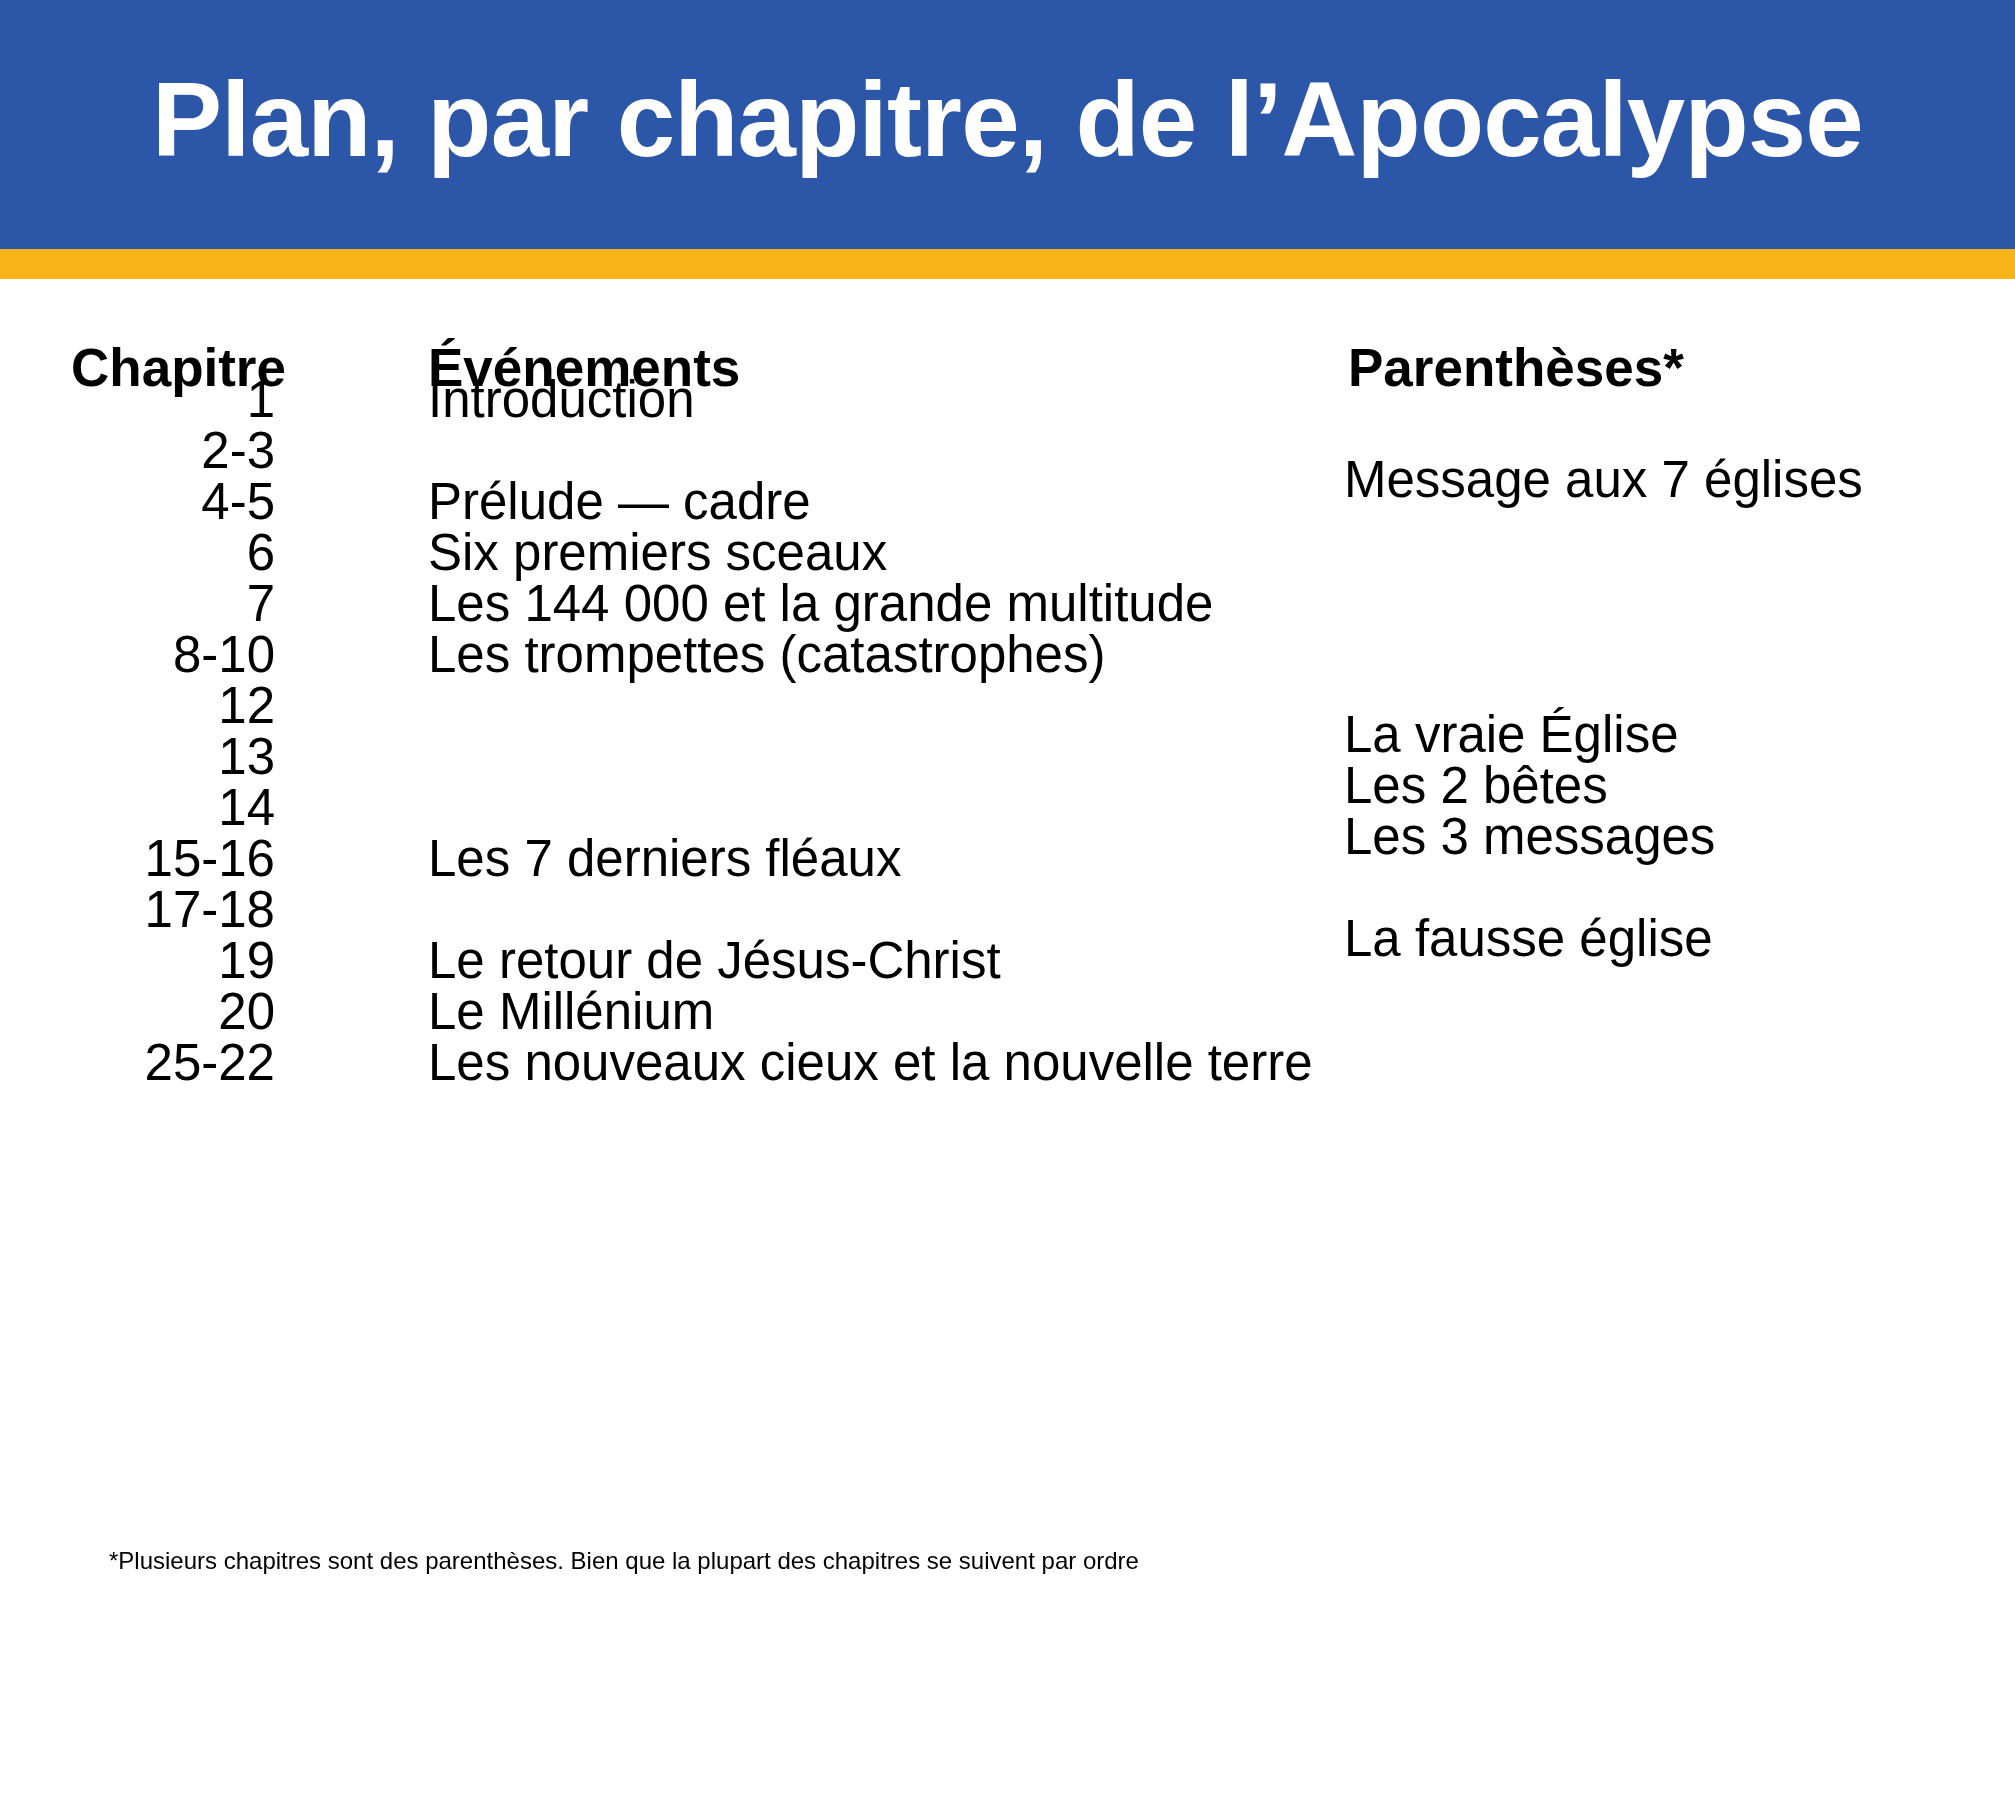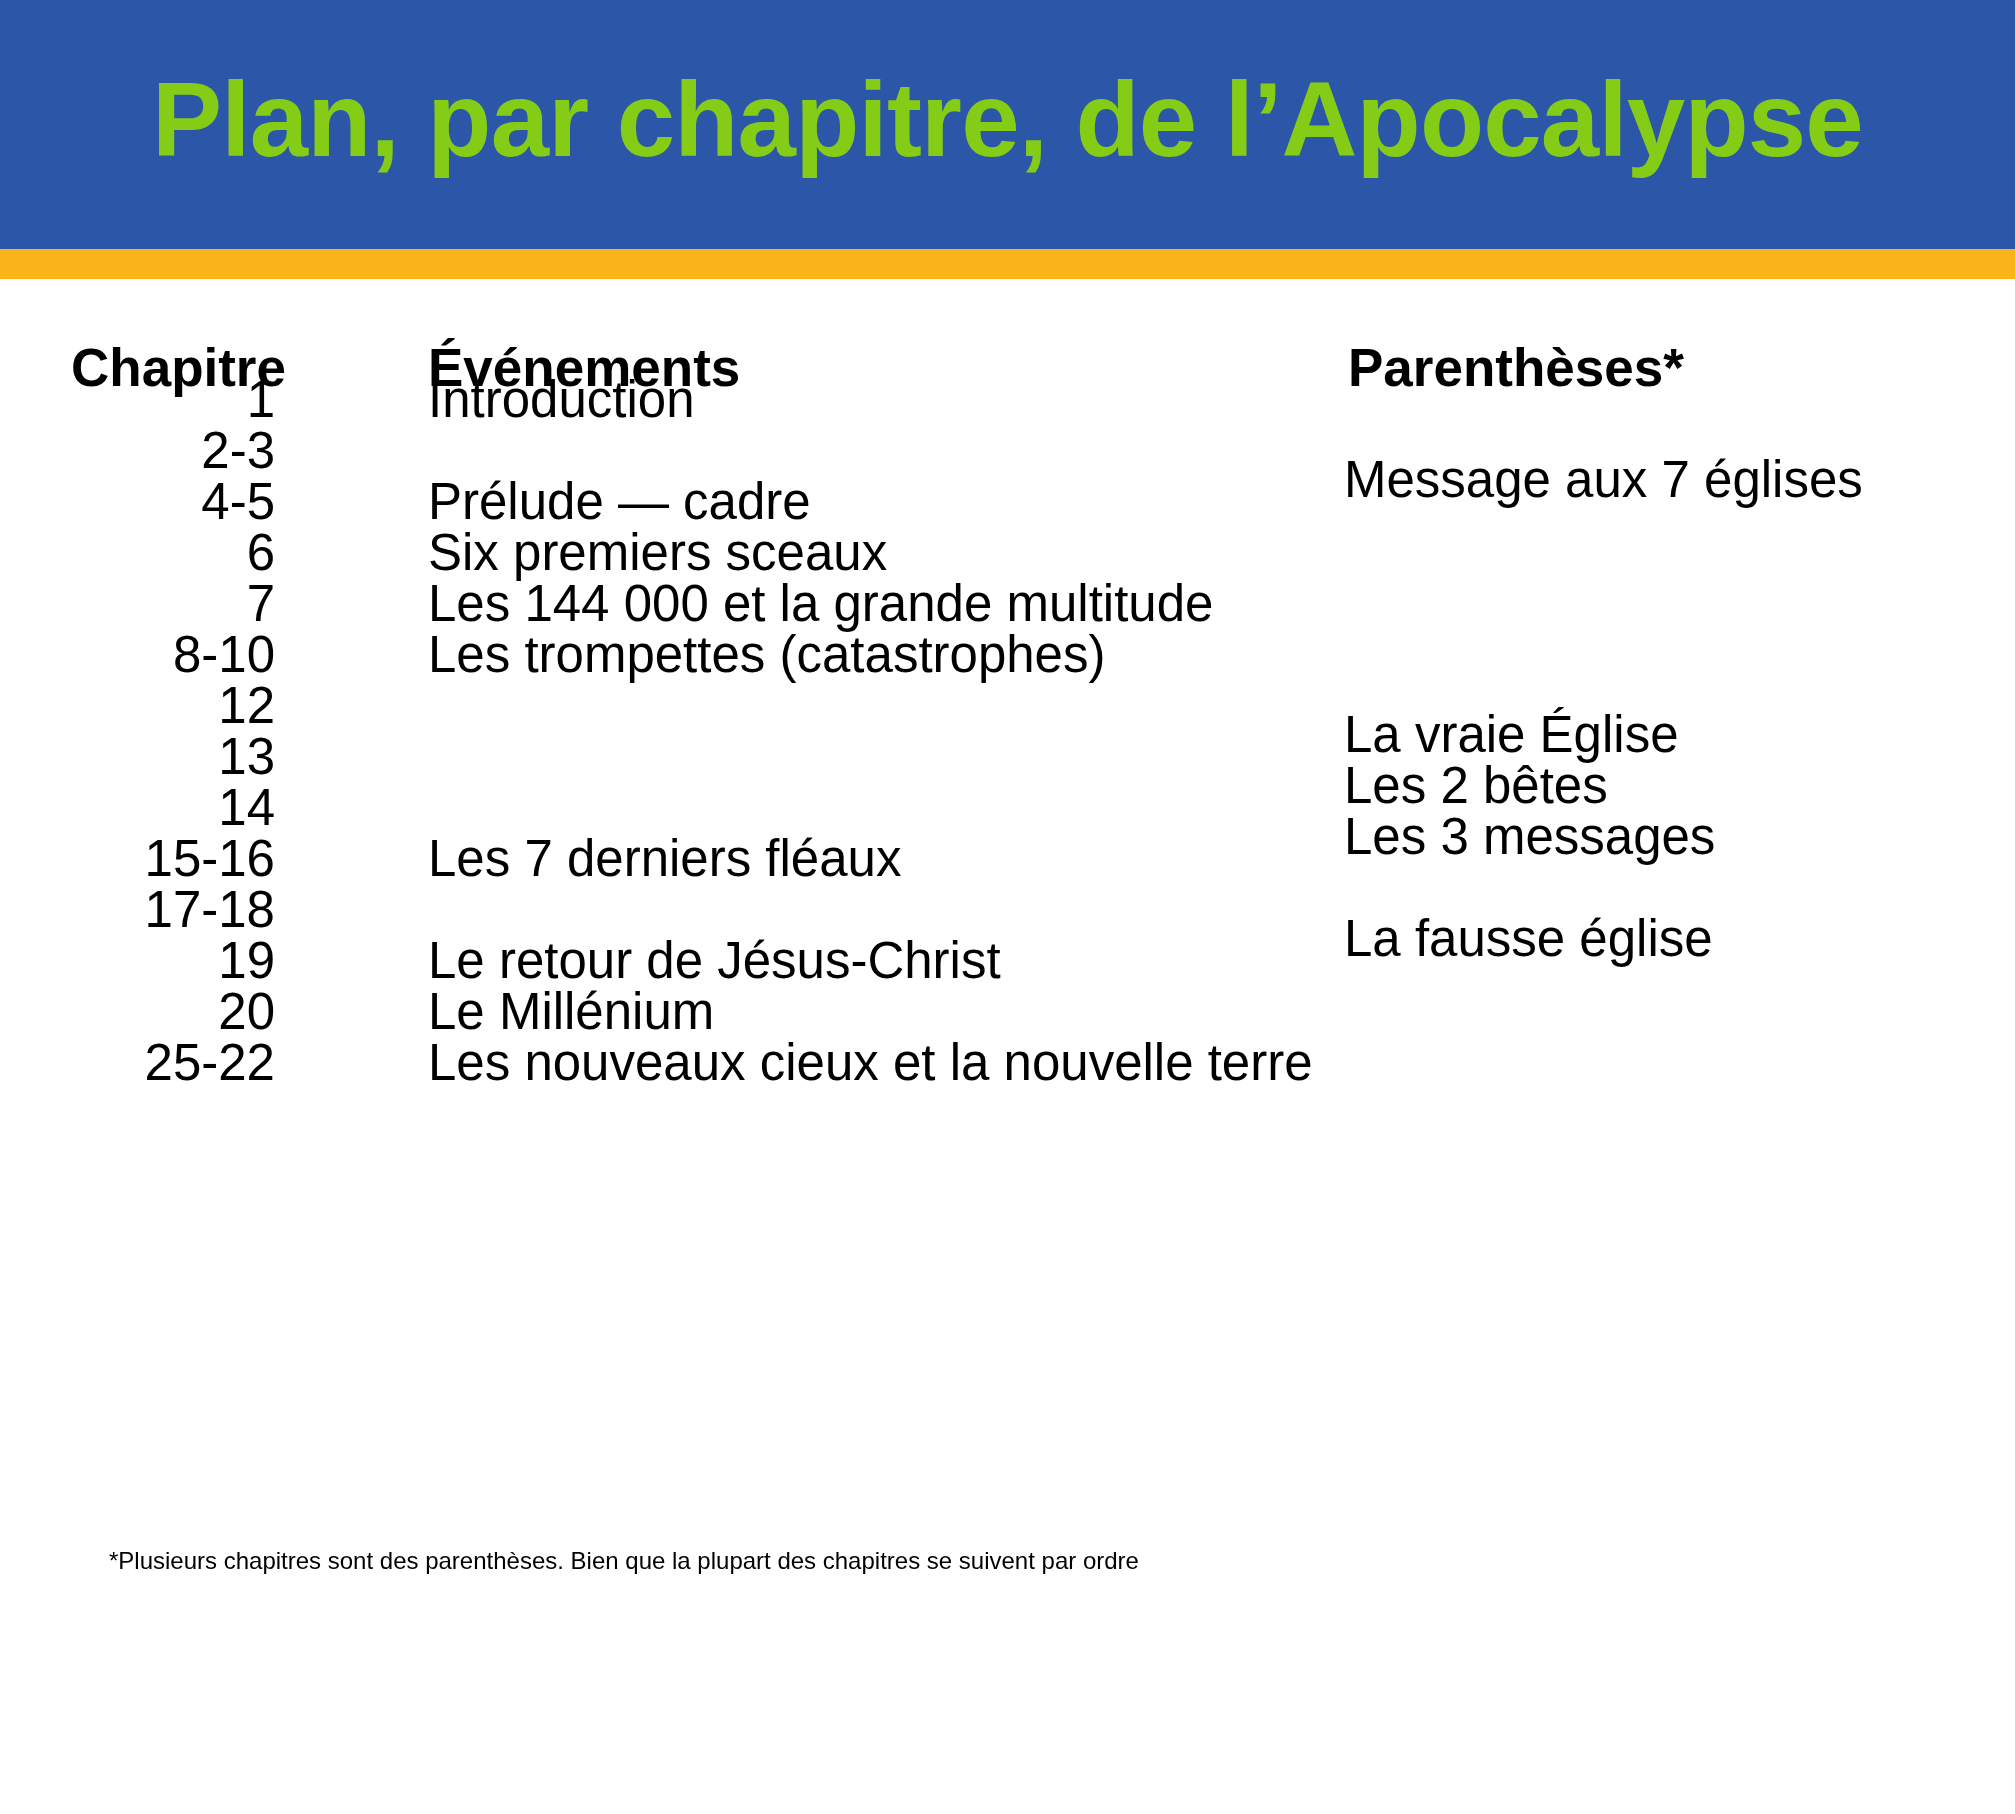--- a/index.html
+++ b/index.html
@@ -110,21 +110,21 @@
     font-size: 24px;
     line-height: 1.17;
     white-space: nowrap;
     margin-top: 8px;
   }
 </style>
 </head>
 <body>
 
 <div id="title-banner" style="background: rgb(44, 87, 168);">
-  <div id="title-text" style="color: #84cc16;">Plan, par chapitre, de l’Apocalypse</div>
+  <div id="title-text" style="color: #ffffff;">Plan, par chapitre, de l’Apocalypse</div>
 </div>
 
 <div id="accent-bar" style="background: rgb(250, 179, 24);"></div>
 
 <div id="schedule-table">
 
   <div class="table-head">
     <div class="head-cell" id="head-chapter">Chapitre</div>
     <div class="head-cell" id="head-paren">Parenthèses*</div>
     <div class="head-cell" id="head-events">Événements</div>

